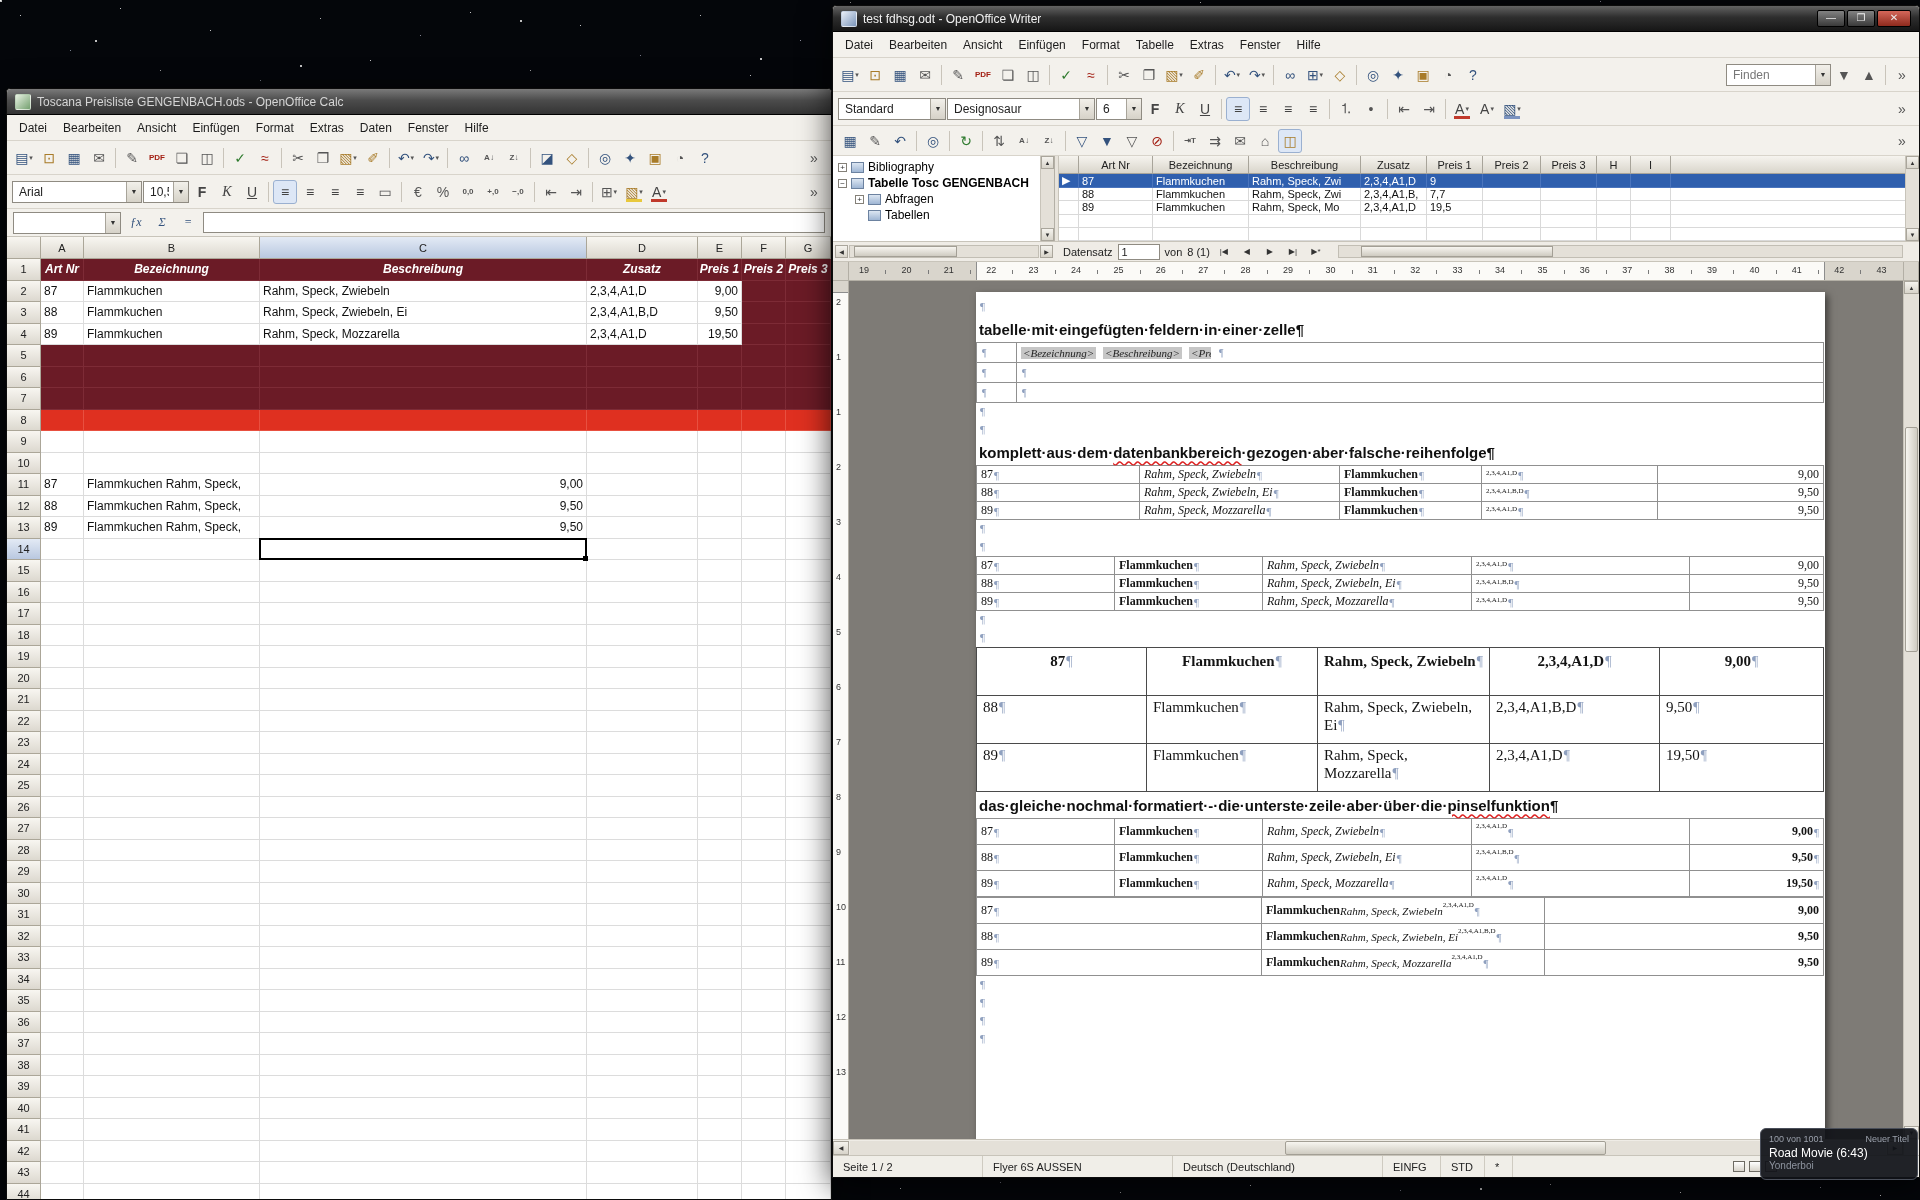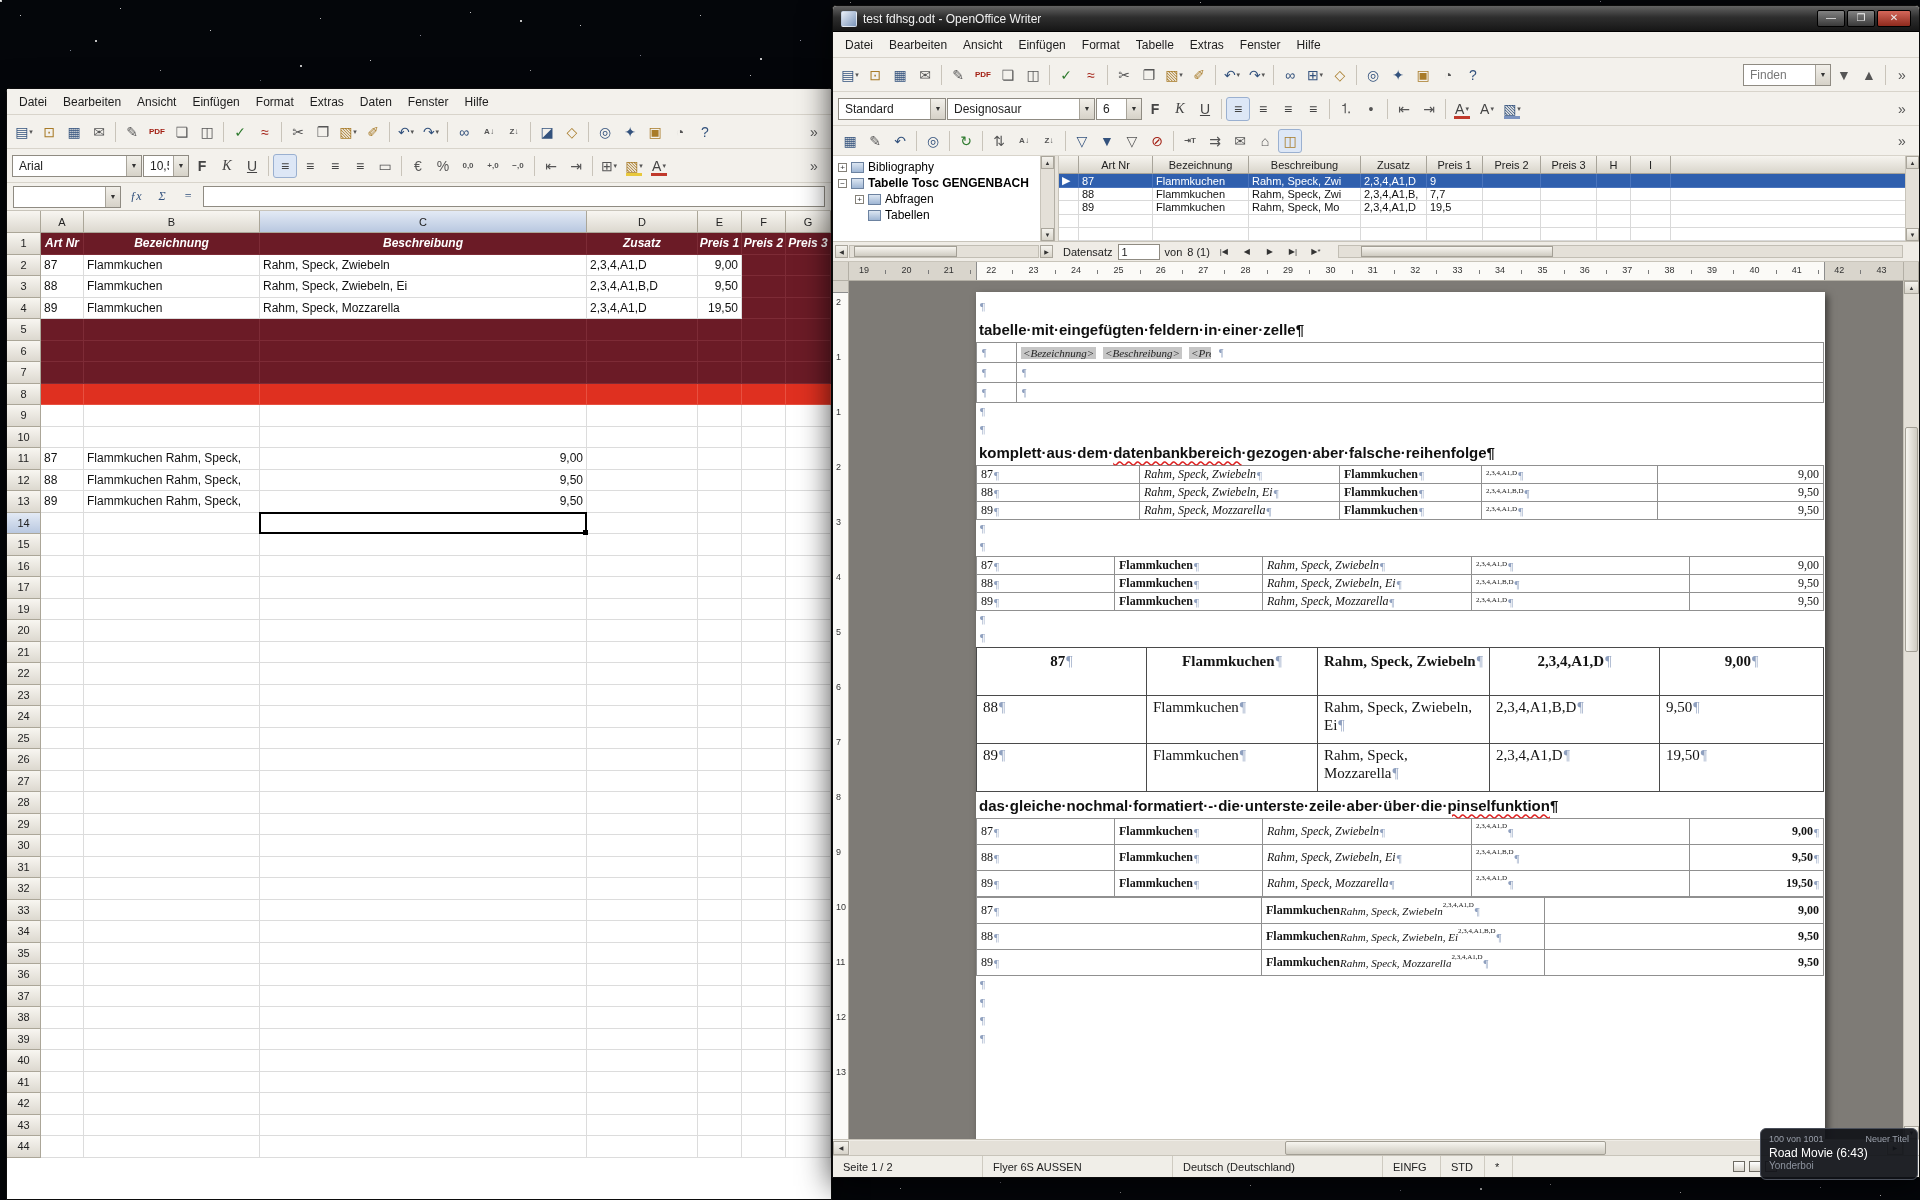--- a/index.html
+++ b/index.html
@@ -177,20 +177,24 @@
   .mtrack{color:#fff;font-size:12px;margin-top:2px;white-space:nowrap;overflow:hidden}
   .martist{color:#8d939e;font-size:10px}
 </style>
 </head>
 <body>
 
 <div class="stars-a"></div>
 <div class="stars-b"></div>
 
 <section class="window" id="calc-win" style="left:6px;top:88px;width:826px;height:1112px;z-index:10">
+  <header class="titlebar inactive">
+    <span class="appicon calcic"></span>
+    <span class="title">Toscana Preisliste GENGENBACH.ods - OpenOffice Calc</span>
+  </header>
   <nav class="menubar" id="calc-menu">
       <span class="menuitem">Datei</span>
       <span class="menuitem">Bearbeiten</span>
       <span class="menuitem">Ansicht</span>
       <span class="menuitem">Einfügen</span>
       <span class="menuitem">Format</span>
       <span class="menuitem">Extras</span>
       <span class="menuitem">Daten</span>
       <span class="menuitem">Fenster</span>
       <span class="menuitem">Hilfe</span>
@@ -554,20 +558,30 @@
         <span class="hdrcell" style="width: 34px;">17</span>
         <span class="scell" style="width: 43px;"></span>
         <span class="scell" style="width: 176px;"></span>
         <span class="scell" style="width: 327px;"></span>
         <span class="scell" style="width: 111px;"></span>
         <span class="scell" style="width: 44px;"></span>
         <span class="scell" style="width: 44px;"></span>
         <span class="scell" style="width: 45px;"></span>
       </div>
       <div class="srow">
+        <span class="hdrcell" style="width: 34px;">18</span>
+        <span class="scell" style="width: 43px;"></span>
+        <span class="scell" style="width: 176px;"></span>
+        <span class="scell" style="width: 327px;"></span>
+        <span class="scell" style="width: 111px;"></span>
+        <span class="scell" style="width: 44px;"></span>
+        <span class="scell" style="width: 44px;"></span>
+        <span class="scell" style="width: 45px;"></span>
+      </div>
+      <div class="srow">
         <span class="hdrcell" style="width: 34px;">19</span>
         <span class="scell" style="width: 43px;"></span>
         <span class="scell" style="width: 176px;"></span>
         <span class="scell" style="width: 327px;"></span>
         <span class="scell" style="width: 111px;"></span>
         <span class="scell" style="width: 44px;"></span>
         <span class="scell" style="width: 44px;"></span>
         <span class="scell" style="width: 45px;"></span>
       </div>
       <div class="srow">
@@ -927,21 +941,21 @@
           <span>▣</span>
         </span>
         <span class="tbi c-gray">
           <span>◔</span>
         </span>
         <span class="tbi c-blue">
           <span>?</span>
         </span>
         <span class="spring"></span>
       </span>
-    <span class="combo" style="width:88px">
+    <span class="combo" style="width:105px">
       <span class="cval ghost">Finden</span>
       <span class="arrow">▼</span>
     </span>
     <span id="writer-tb1b" style="display:flex;align-items:center;gap:1px">
         <span class="tbi c-gray">
           <span>▼</span>
         </span>
         <span class="tbi c-gray">
           <span>▲</span>
         </span>

